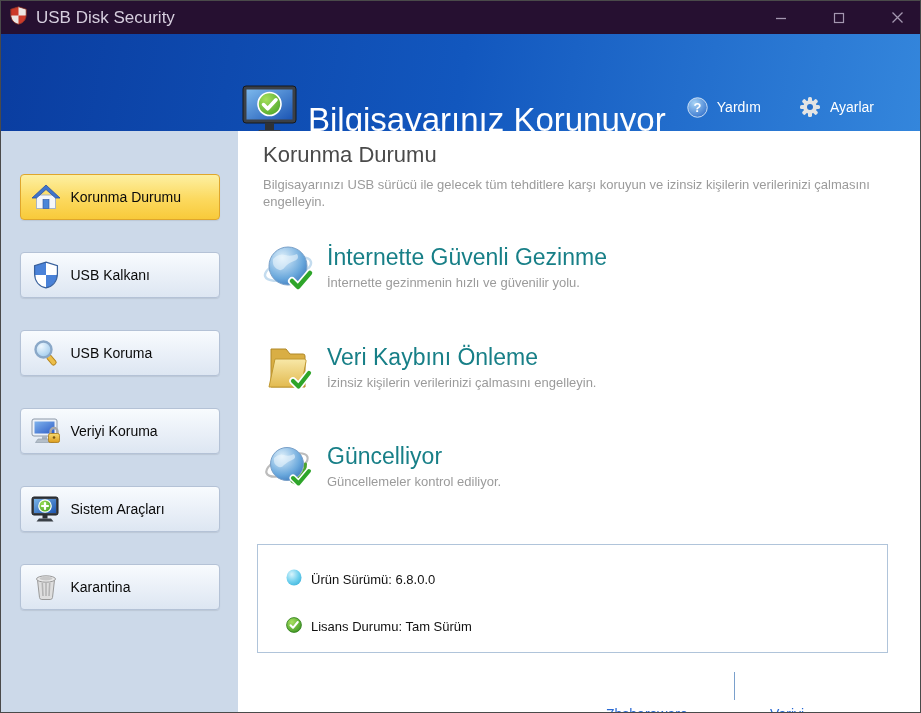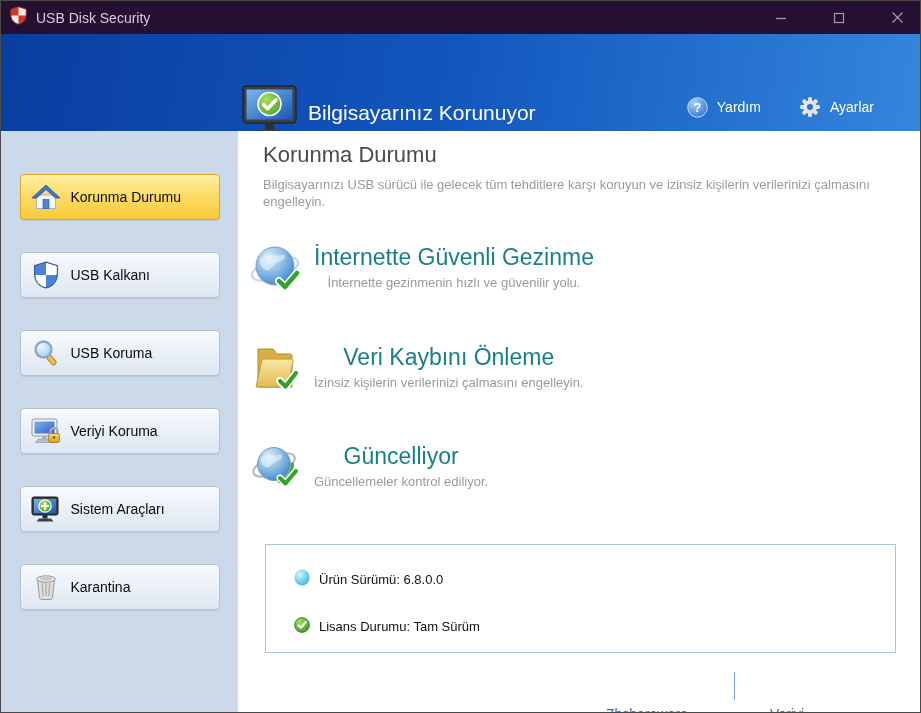--- a/index.html
+++ b/index.html
@@ -3,30 +3,30 @@
 <meta charset="utf-8">
 <style>
   * { box-sizing: border-box; }
   body { margin:0; background:#fff; font-family:"Liberation Sans", sans-serif; }
   .window { position:relative; width:921px; height:713px; background:#fff;
             border:1px solid #4a4a4a; overflow:hidden; }
 
   
   .titlebar { position:absolute; top:0; left:0; right:0; height:33px;
               background:#261031; display:flex; align-items:center; padding-left:9px; }
-  .titlebar .app-title { color:#d6cede; font-size:14px; margin-left:9px; }
+  .titlebar .app-title { color:#d6cede; font-size:17px; margin-left:9px; }
   .win-controls { position:absolute; right:0; top:0; height:33px; display:flex; }
   .win-btn { width:46px; height:33px; display:flex; align-items:center; justify-content:center; cursor:pointer; }
   .win-btn:nth-child(2){ margin-left:12px;} .win-btn:nth-child(3){ margin-left:12px;}
 
   
   .header { position:absolute; top:33px; left:0; right:0; height:97px;
             background:linear-gradient(100deg,#0a3da0 0%,#1257be 50%,#3486dc 100%); }
   .hdr-monitor { position:absolute; left:240px; top:50px; }
-  .hdr-title { position:absolute; left:307px; top:67px; font-size:21px; color:#ffffff; }
+  .hdr-title { position:absolute; left:307px; top:67px; font-size:33px; color:#ffffff; }
   .hdr-actions { position:absolute; right:46px; bottom:13px; display:flex; gap:38px; }
   .hdr-btn { display:flex; align-items:center; gap:9px; cursor:pointer; }
   .hdr-btn span.lbl { color:#ffffff; font-size:14px; }
 
   
   .sidebar { position:absolute; top:130px; left:0; width:237px; bottom:0;
              background:#ccd9e9; padding-top:43px; }
   .side-btn { width:200px; height:46px; margin:0 auto 32px auto; border-radius:4px;
               border:1px solid #b4c2d6; background:linear-gradient(180deg,#f8fbfe 0%,#dde6f2 100%);
               display:flex; align-items:center; padding-left:9px; cursor:pointer;
@@ -34,27 +34,27 @@
   .side-btn.selected { border:1px solid #dfa62c;
               background:linear-gradient(180deg,#fdf0a2 0%,#fcd95e 55%,#f8ca3a 100%); }
   .side-ico { width:32px; display:flex; justify-content:center; }
   .side-label { font-size:14px; color:#0a0a0a; margin-left:9px; }
 
   
   .main { position:absolute; top:130px; left:237px; right:0; bottom:0; background:#ffffff; }
   .main-title { position:absolute; left:25px; top:11px; font-size:22px; color:#4a4a4a; }
   .main-desc { position:absolute; left:25px; top:46px; width:648px;
                font-size:13px; line-height:16.5px; color:#9b9b9b; }
-  .feature { position:absolute; left:12px; display:flex;text-align:center; }
+  .feature { position:absolute; left:25px; display:flex; }
   .f-ico { width:54px; margin-right:10px; }
   .f-title { font-size:23px; color:#177f87; line-height:28px; }
   .f-sub { font-size:13px; color:#9b9b9b; margin-top:4px; }
 
   .info-box { position:absolute; left:19px; top:413px; width:631px; height:109px;
-              background:#fff; border:1px solid #b0c4da;margin-left:8px; }
+              background:#fff; border:1px solid #b0c4da; }
   .info-row { position:absolute; left:28px; display:flex; align-items:center; gap:9px;
               font-size:13px; color:#111; }
   .info-row.r1 { top:24px; } .info-row.r2 { top:72px; }
 
   .footer-link { position:absolute; top:575px; font-size:14px; color:#2a6ad4; cursor:pointer; text-align:left; }
   .footer-link.l1 { left:368px; width:115px; }
   .footer-link.l2 { left:532px; width:72px; }
   .footer-div { position:absolute; left:496px; top:541px; width:1px; height:28px; background:#7aa0cc; }
 </style>
 </head>

